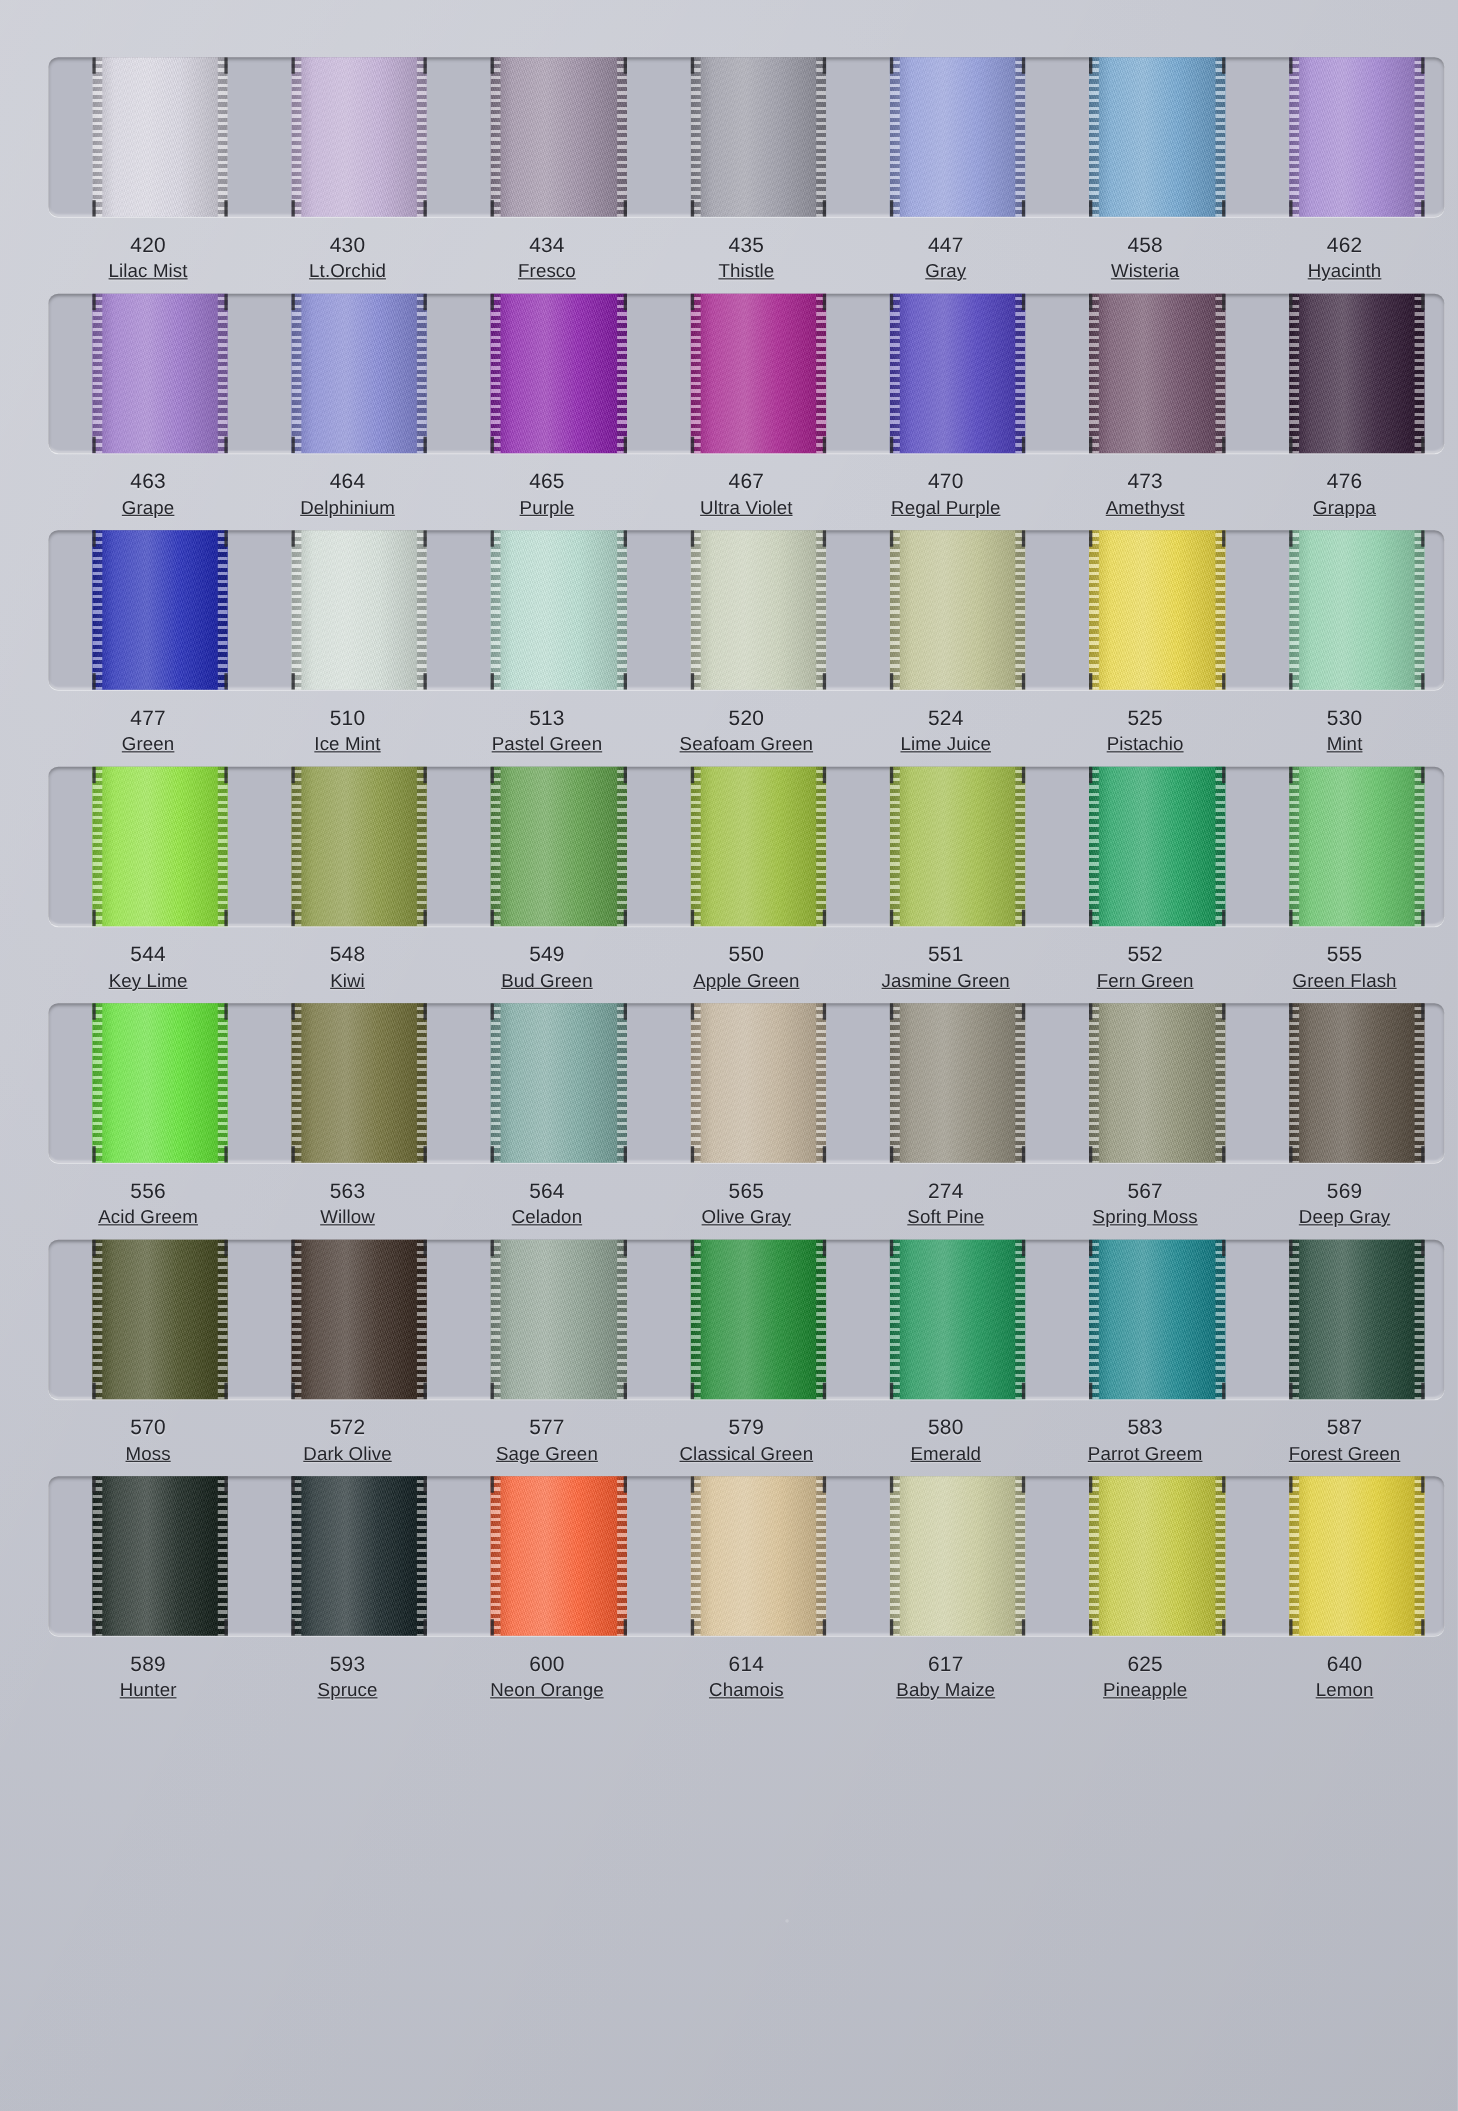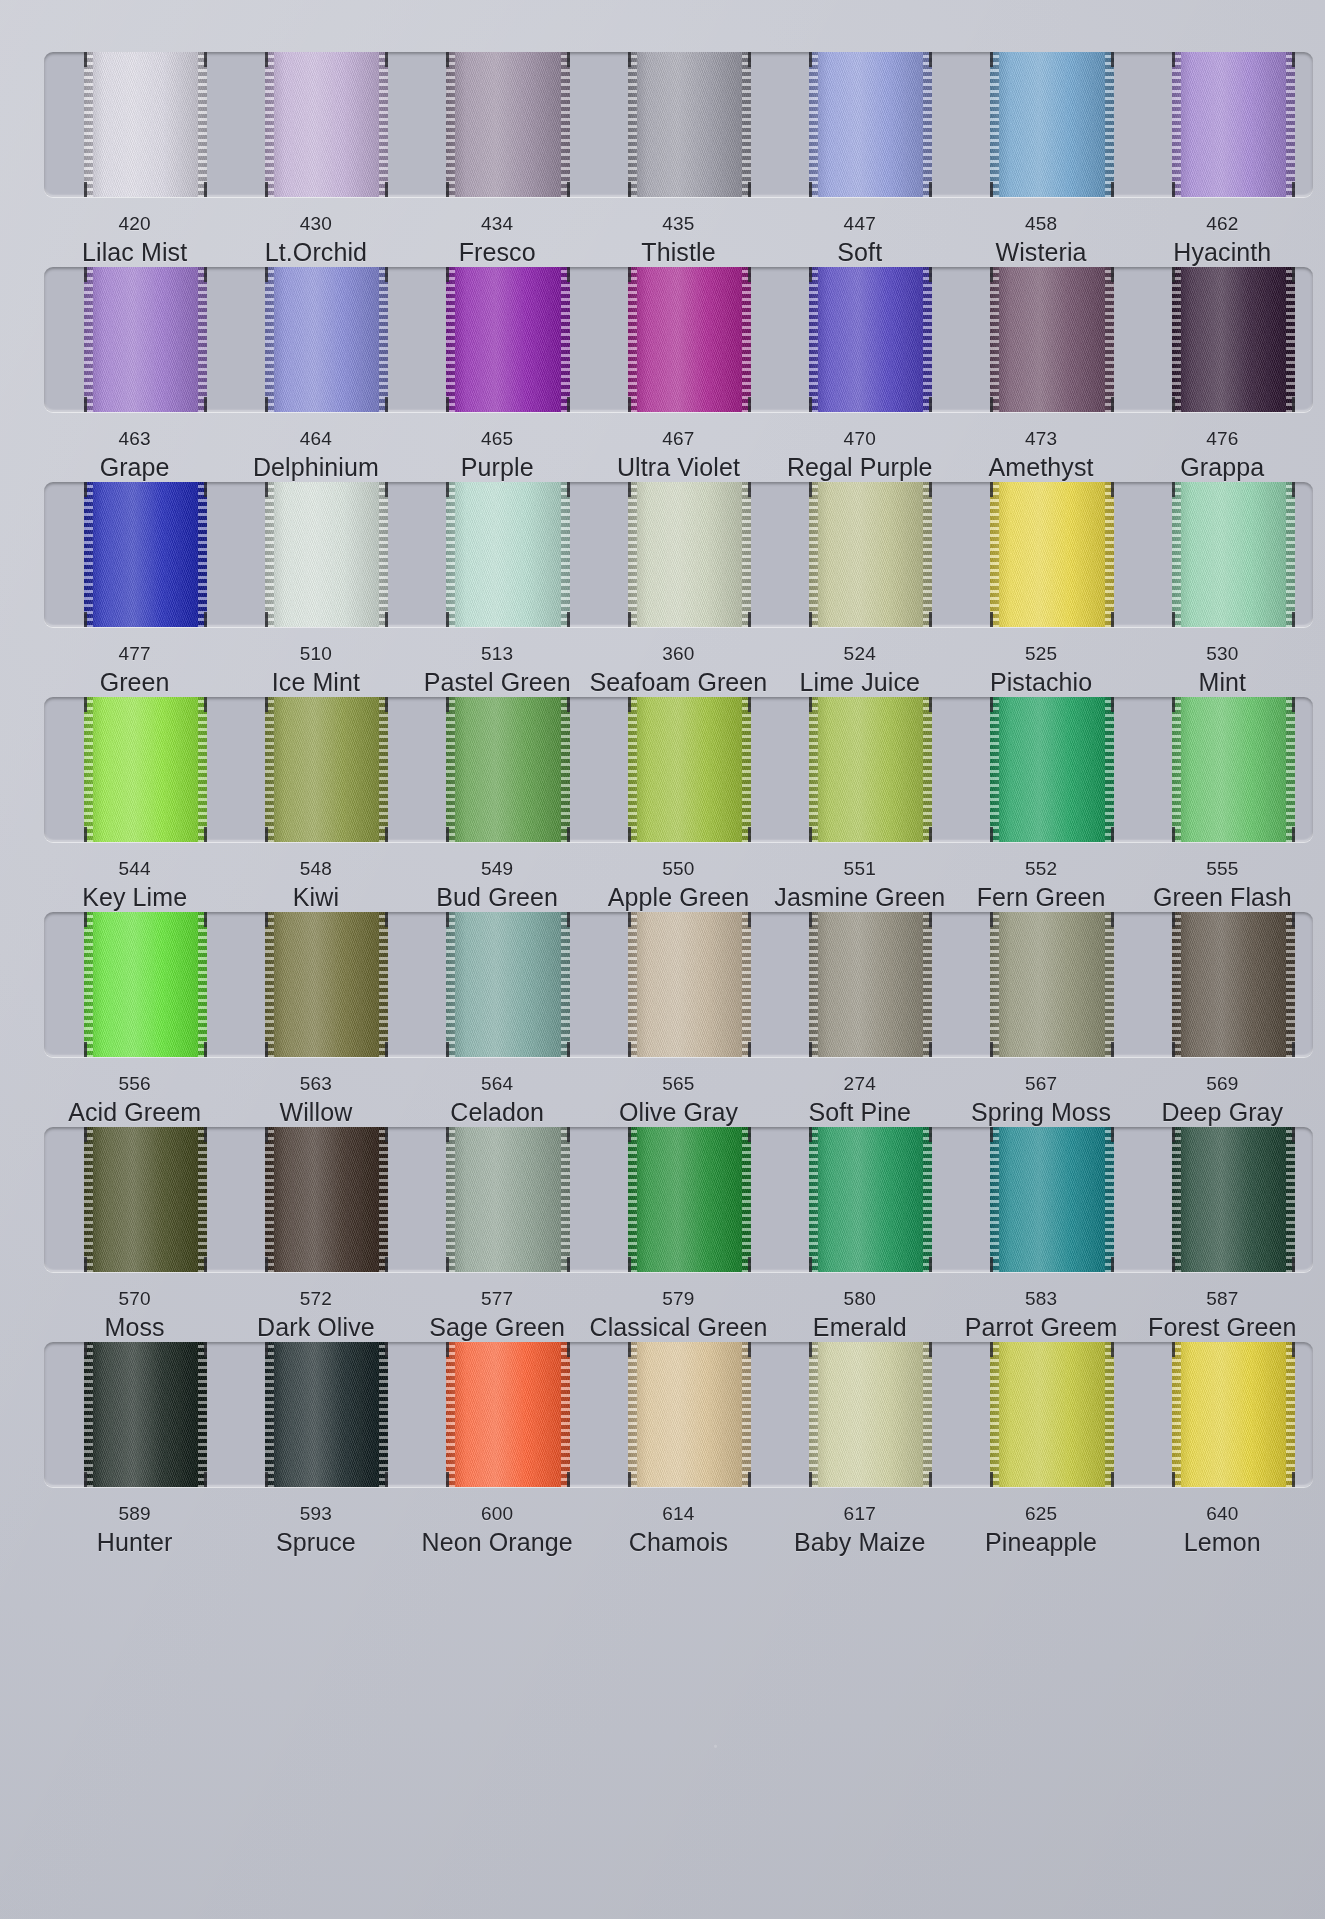--- a/index.html
+++ b/index.html
@@ -148,23 +148,24 @@
     line-height: 1.32;
     text-shadow: 0 1px 0 rgba(255,255,255,0.30);
   }
   .label .code {
     display: block;
     font-size: 19px;
     letter-spacing: .2px;
   }
   .label .name {
     display: block;
-    font-size: 25px;
+    font-size: 17px;
     letter-spacing: .1px;
     white-space: nowrap;
+    text-decoration: underline;
   }
 </style>
 </head>
 <body>
 
 <div id="card"></div>
 
 <div id="rows-host">
     <div class="row" style="top: 52px;">
       <div class="window">
@@ -258,21 +259,21 @@
         <div class="label">
           <span class="code">434</span>
           <span class="name">Fresco</span>
         </div>
         <div class="label">
           <span class="code">435</span>
           <span class="name">Thistle</span>
         </div>
         <div class="label">
           <span class="code">447</span>
-          <span class="name">Soft</span>
+          <span class="name">Gray</span>
         </div>
         <div class="label">
           <span class="code">458</span>
           <span class="name">Wisteria</span>
         </div>
         <div class="label">
           <span class="code">462</span>
           <span class="name">Hyacinth</span>
         </div>
       </div>
@@ -475,21 +476,21 @@
         </div>
         <div class="label">
           <span class="code">510</span>
           <span class="name">Ice Mint</span>
         </div>
         <div class="label">
           <span class="code">513</span>
           <span class="name">Pastel Green</span>
         </div>
         <div class="label">
-          <span class="code">360</span>
+          <span class="code">520</span>
           <span class="name">Seafoam Green</span>
         </div>
         <div class="label">
           <span class="code">524</span>
           <span class="name">Lime Juice</span>
         </div>
         <div class="label">
           <span class="code">525</span>
           <span class="name">Pistachio</span>
         </div>

